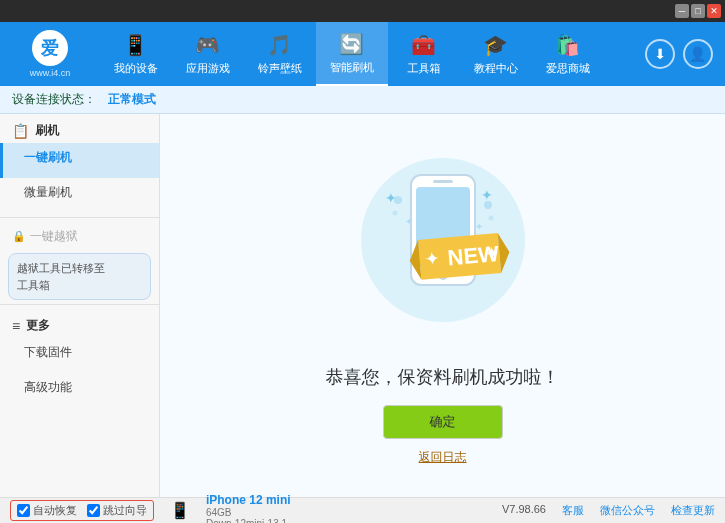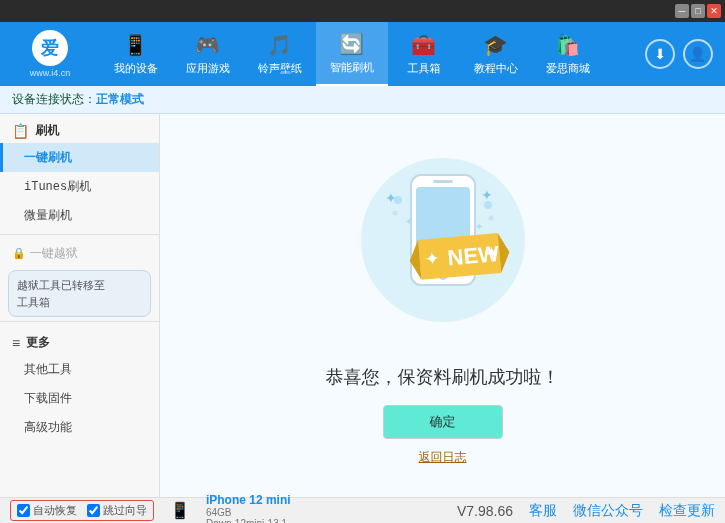--- a/index.html
+++ b/index.html
@@ -123,21 +123,21 @@
       height: 28px;
       background: #e8f4ff;
       border-bottom: 1px solid #c8dff0;
       display: flex;
       align-items: center;
       padding: 0 12px;
       font-size: 12px;
       color: #333;
     }
     .status-label { color: #14532d; }
-    .status-value { color: #1a8de9; font-weight: bold; margin-left: 0; }
+    .status-value { color: #1a8de9; font-weight: bold; margin-left: 12px; }
 
     
     .main-layout {
       display: flex;
       height: calc(523px - 22px - 64px - 28px - 26px);
     }
 
     
     .sidebar {
       width: 160px;
@@ -153,25 +153,24 @@
       font-size: 12px;
       color: #333;
       font-weight: bold;
     }
     .sidebar-icon {
       margin-right: 6px;
       font-size: 14px;
       color: #555;
     }
     .sidebar-item {
-      padding: 6px 12px 6px 24px;
+      padding: 6px 12px 12px 24px;
       font-size: 12px;
       color: #444;
       cursor: pointer;
-      font-family: Liberation Mono, monospace;
     }
     .sidebar-item.active {
       background: #d0e8f8;
       color: #1a8de9;
       font-weight: bold;
       border-left: 3px solid #1a8de9;
       padding-left: 21px;
     }
     .sidebar-divider {
       height: 1px;
@@ -216,21 +215,21 @@
 
     .success-text {
       font-size: 18px;
       color: #333;
       margin-bottom: 16px;
       font-weight: 500;
     }
     .confirm-btn {
       width: 120px;
       height: 34px;
-      background: #5eead4;
+      background: #84cc16;
       border: 1px solid #ccc;
       border-radius: 4px;
       font-size: 13px;
       color: #333;
       cursor: pointer;
       margin-bottom: 10px;
     }
     .back-link {
       font-size: 12px;
       color: #a16207;
@@ -272,23 +271,22 @@
       font-size: 12px;
       color: #1a8de9;
       font-weight: bold;
     }
     .device-detail {
       font-size: 10px;
       color: #777;
     }
     .bottom-right {
       display: flex;
-      align-items: center;
       gap: 16px;
-      font-size: 14px;
+      font-size: 11px;
       color: #555;
     }
     .bottom-right a {
       color: #1a8de9;
       text-decoration: none;
       cursor: pointer;
     }
 
     
     .checkbox-group {
@@ -359,38 +357,36 @@
 
 <div class="main-layout">
 
   <div class="sidebar">
 
     <div class="sidebar-section-title">
       <span class="sidebar-icon">📋</span>
       <span>刷机</span>
     </div>
     <div class="sidebar-item active">一键刷机</div>
-    <div class="sidebar-item">iTunes刷机</div>
     <div class="sidebar-item">微量刷机</div>
 
     <div class="sidebar-divider"></div>
 
     <div class="sidebar-disabled">
       <span class="lock-icon">🔒</span>
       <span>一键越狱</span>
     </div>
     <div class="info-box">越狱工具已转移至<br>工具箱</div>
 
     <div class="sidebar-divider"></div>
 
     <div class="sidebar-section-title">
       <span class="sidebar-icon">≡</span>
       <span>更多</span>
     </div>
-    <div class="sidebar-item">其他工具</div>
     <div class="sidebar-item">下载固件</div>
     <div class="sidebar-item">高级功能</div>
   </div>
 
   <div class="content">
 
     <div class="hero-image">
       <svg width="200" height="200" viewBox="0 0 200 200" xmlns="http://www.w3.org/2000/svg">
 
         <circle cx="100" cy="95" r="82" fill="#d0eef8" opacity="0.7"></circle>

